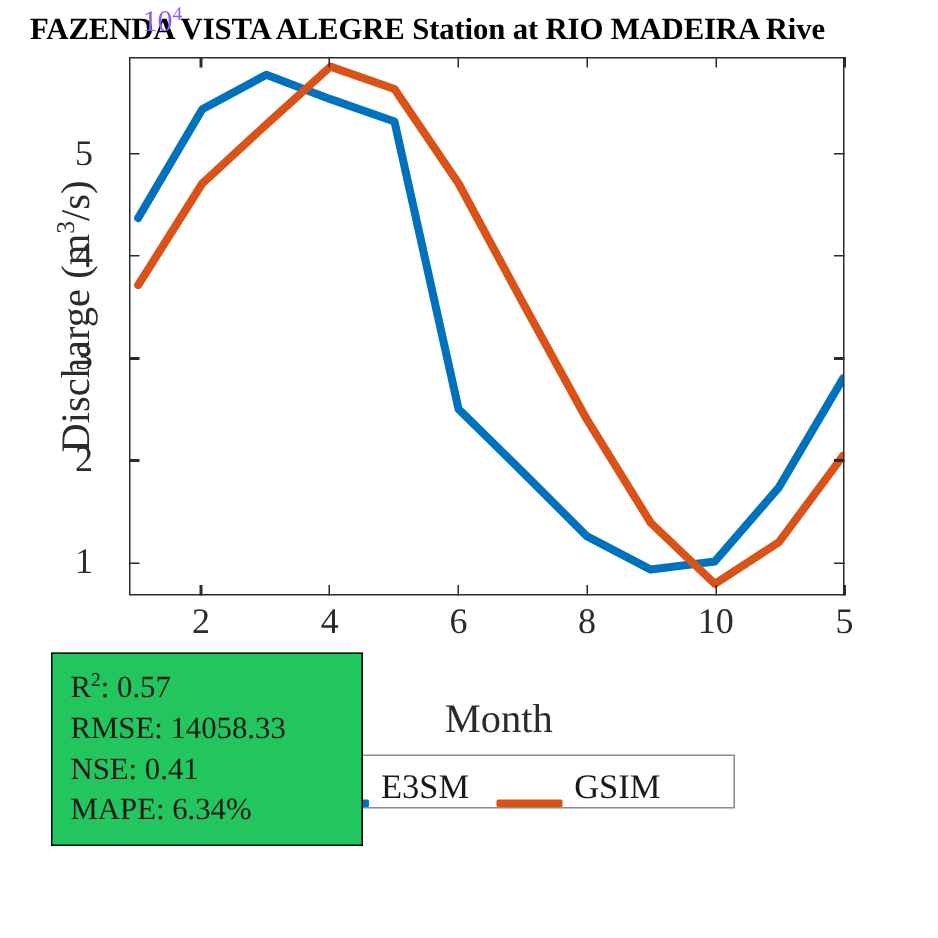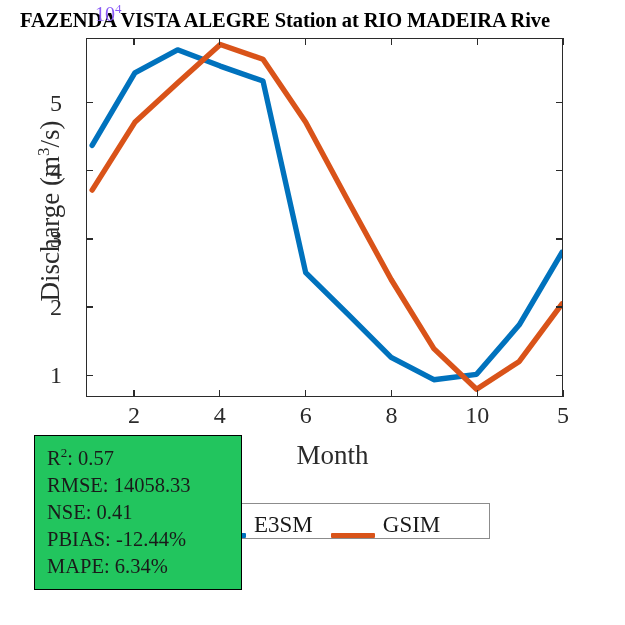--- a/index.html
+++ b/index.html
@@ -99,21 +99,21 @@
     text-align: right;
     right: 563px;
     transform: translateY(-50%);
     line-height: 1.1;
   }
 
   
   #xlabel {
     position: absolute;
     left: 0;
-    top: 440px;
+    top: 464px;
     width: 625px;
     text-align: center;
     font-size: 27px;
     color: #2b2b2b;
     padding-left: 40px;
     box-sizing: border-box;
   }
   #ylabel {
     position: absolute;
     left: -120px;
@@ -261,17 +261,16 @@
         <span class="legend-text">GSIM</span>
       </div>
     </div>
 
   <div id="stats-box">
     <div class="stat-line">
       <span>R</span><span class="sup">2</span><span>: 0.57</span>
     </div>
     <div class="stat-line">RMSE: 14058.33</div>
     <div class="stat-line">NSE: 0.41</div>
-    <div class="stat-line">PBIAS: -12.44%</div>
     <div class="stat-line">MAPE: 6.34%</div>
   </div>
 
 </div>
 
 </body></html>

